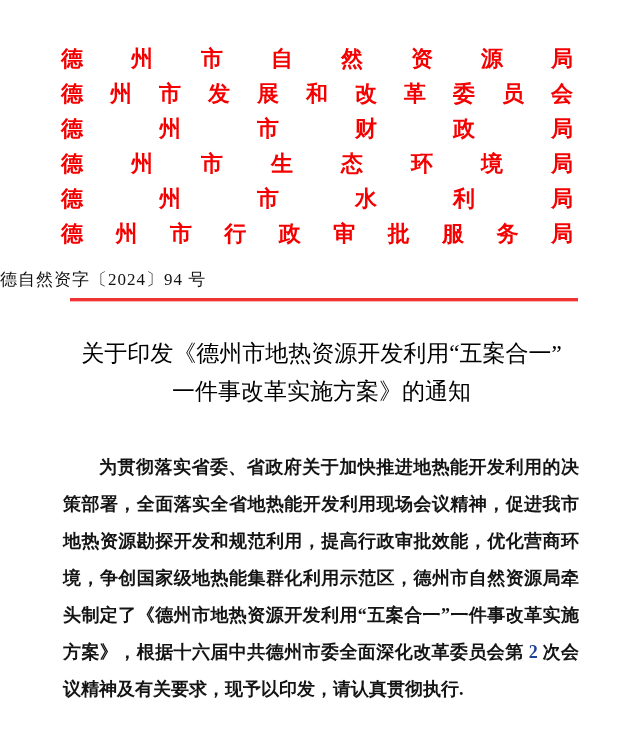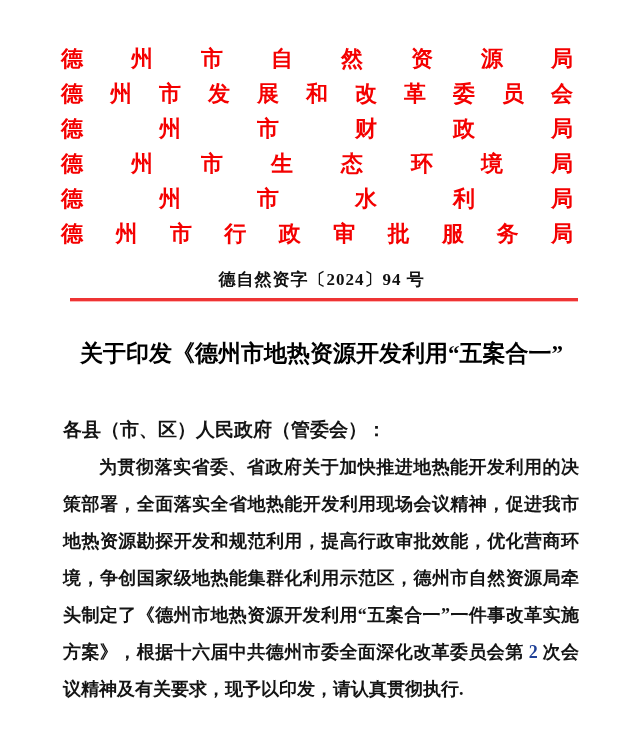--- a/index.html
+++ b/index.html
@@ -33,38 +33,38 @@
     height:35px;
     font-size:22px;
     font-weight:bold;
     color:var(--red-header);
     letter-spacing:0;
     line-height:1;
   }
   
   .doc-number{
     margin-top:17px;
-    text-align:center;
+    text-align:left;
     font-size:17px;
-    font-weight:bold;
+    font-weight:normal;
     color:var(--ink);
     letter-spacing:1px;
   }
   
   .red-rule{
     height:3px;
     background:var(--red-rule);
     margin:7px 65px 0 70px;
     box-shadow:0 1px 0 rgba(255,90,90,.45);
   }
   
   .title{
     margin-top:34px;
     text-align:center;
-    font-weight:bold;
+    font-weight:normal;
     font-size:23px;
     line-height:38px;
     color:#000;
     letter-spacing:0;
   }
   
   .body{
     margin:38px 64px 0 63px;
     font-size:18px;
     line-height:37px;
@@ -153,20 +153,20 @@
         <span>局</span>
       </div>
   </div>
 
   <div class="doc-number">德自然资字〔2024〕94 号</div>
 
   <div class="red-rule"></div>
 
   <h1 class="title">
     <div>关于印发《德州市地热资源开发利用“五案合一”</div>
+    <div>一件事改革实施方案》的通知</div>
   </h1>
 
   <div class="body">
-    <p class="salutation">各县（市、区）人民政府（管委会）：</p>
     <p class="para"><span>为贯彻落实省委、省政府关于加快推进地热能开发利用的决策部署，全面落实全省地热能开发利用现场会议精神，促进我市地热资源勘探开发和规范利用，提高行政审批效能，优化营商环境，争创国家级地热能集群化利用示范区，德州市自然资源局牵头制定了《德州市地热资源开发利用“五案合一”一件事改革实施方案》，根据十六届中共德州市委全面深化改革委员会第 </span><span class="blue-num">2</span><span> 次会议精神及有关要求，现予以印发，请认真贯彻执行.</span></p>
   </div>
 
 </div>
 
 </body></html>

